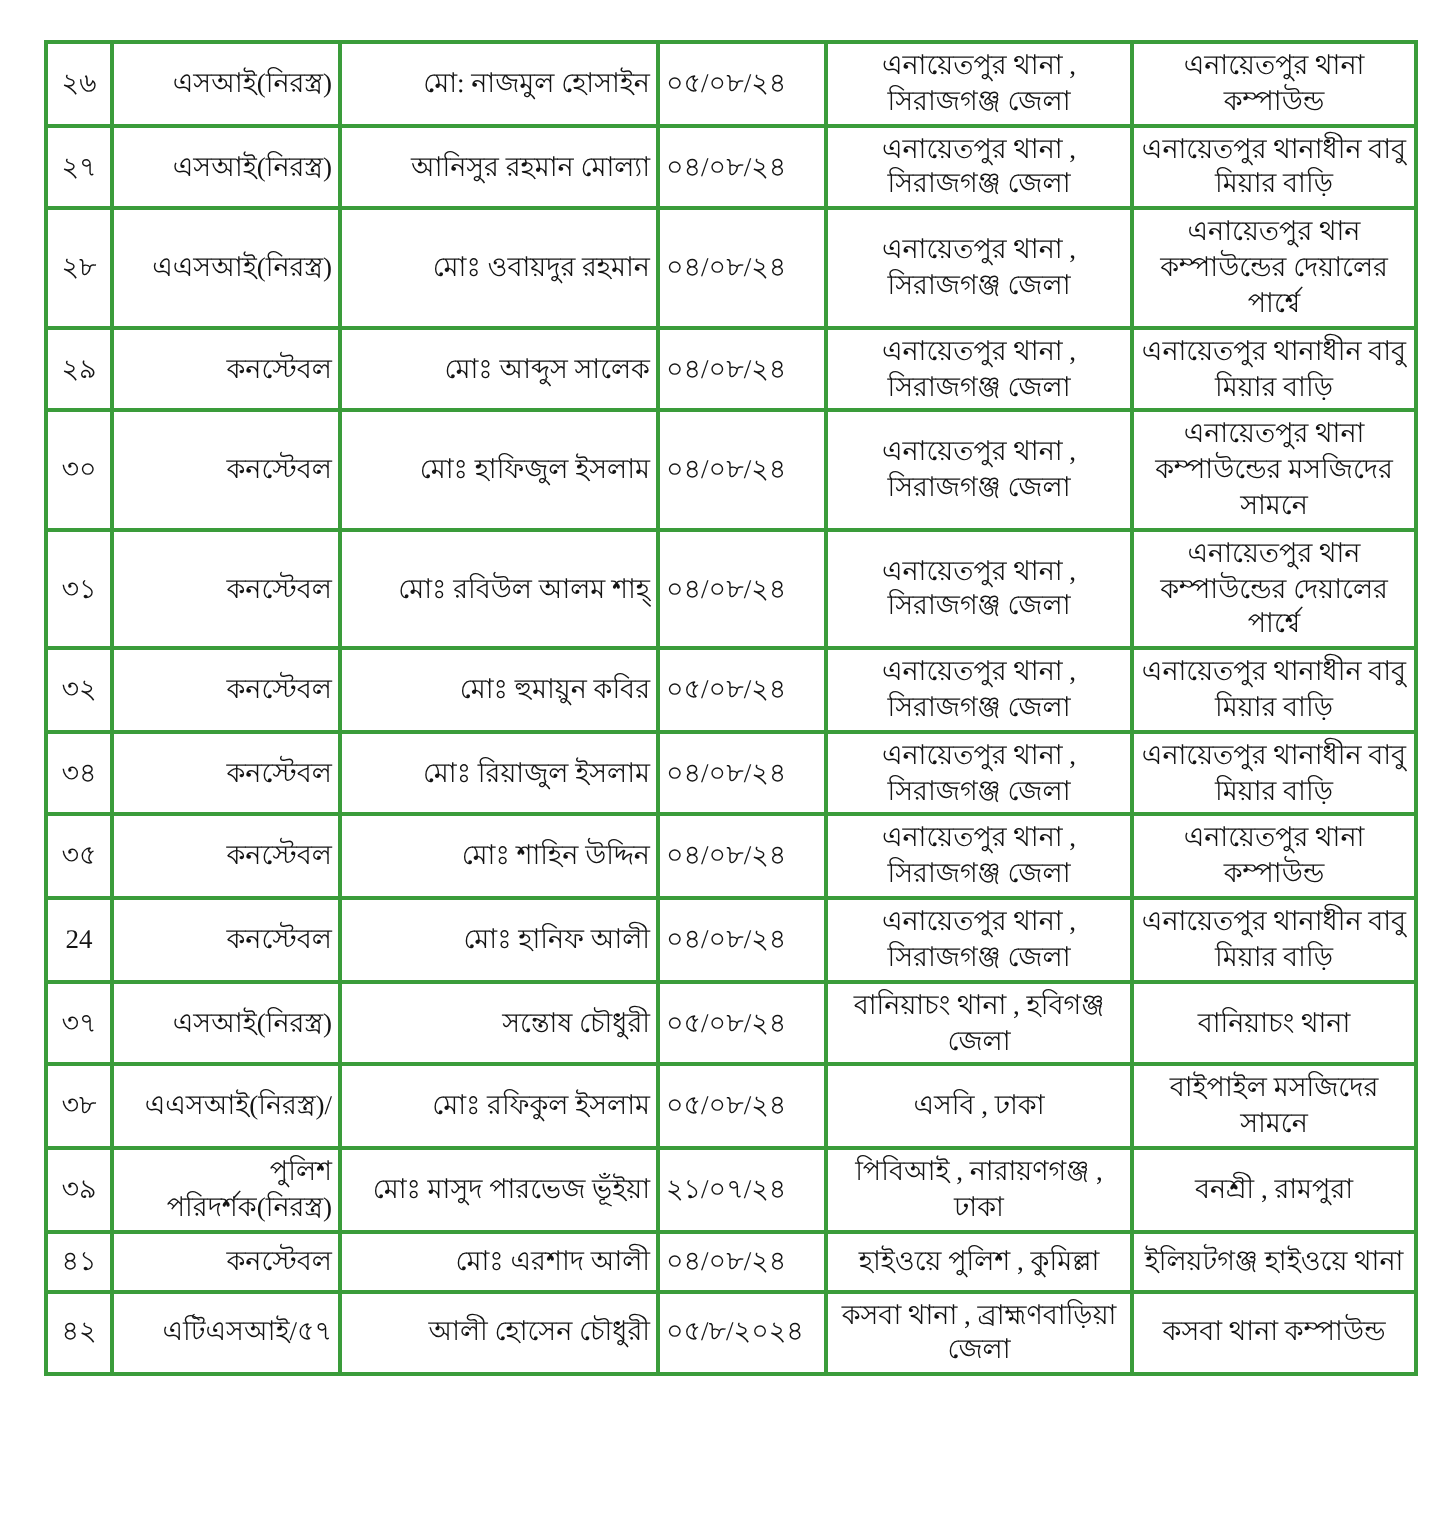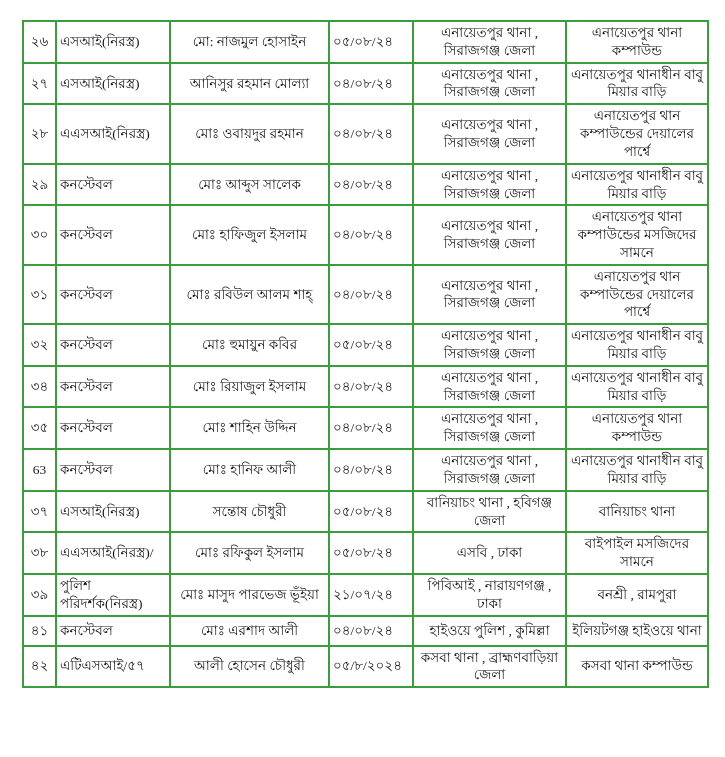--- a/index.html
+++ b/index.html
@@ -35,22 +35,22 @@
     word-wrap: break-word;
   }
   col.c-serial { width: 33px; }
   col.c-rank   { width: 114px; }
   col.c-name   { width: 159px; }
   col.c-date   { width: 84px; }
   col.c-unit   { width: 153px; }
   col.c-place  { width: 142px; }
 
   td.serial { text-align: center; }
-  td.rank   { text-align: left; }
-  td.name   { text-align: center; padding-left: 9px; }
+  td.rank   { text-align: right; }
+  td.name   { text-align: right; padding-left: 9px; }
   td.date   { }
   td.unit   { text-align: center; margin-top: 11px; }
   td.place  { text-align: center; padding-left: 8px; }
 
   tr { min-height: 24px; }
   tr td { height: 24px; }
 </style>
 </head>
 <body style="background: rgb(255, 255, 255); color: rgb(20, 20, 20);">
 
@@ -131,21 +131,21 @@
   </tr>
         <tr>
     <td class="serial">৩৫</td>
     <td class="rank">কনস্টেবল</td>
     <td class="name">মোঃ শাহিন উদ্দিন</td>
     <td class="date">০৪/০৮/২৪</td>
     <td class="unit">এনায়েতপুর থানা , সিরাজগঞ্জ জেলা</td>
     <td class="place">এনায়েতপুর থানা কম্পাউন্ড</td>
   </tr>
         <tr>
-    <td class="serial">63</td>
+    <td class="serial">24</td>
     <td class="rank">কনস্টেবল</td>
     <td class="name">মোঃ হানিফ আলী</td>
     <td class="date">০৪/০৮/২৪</td>
     <td class="unit">এনায়েতপুর থানা , সিরাজগঞ্জ জেলা</td>
     <td class="place">এনায়েতপুর থানাধীন বাবু মিয়ার বাড়ি</td>
   </tr>
         <tr>
     <td class="serial">৩৭</td>
     <td class="rank">এসআই(নিরস্ত্র)</td>
     <td class="name">সন্তোষ চৌধুরী</td>

